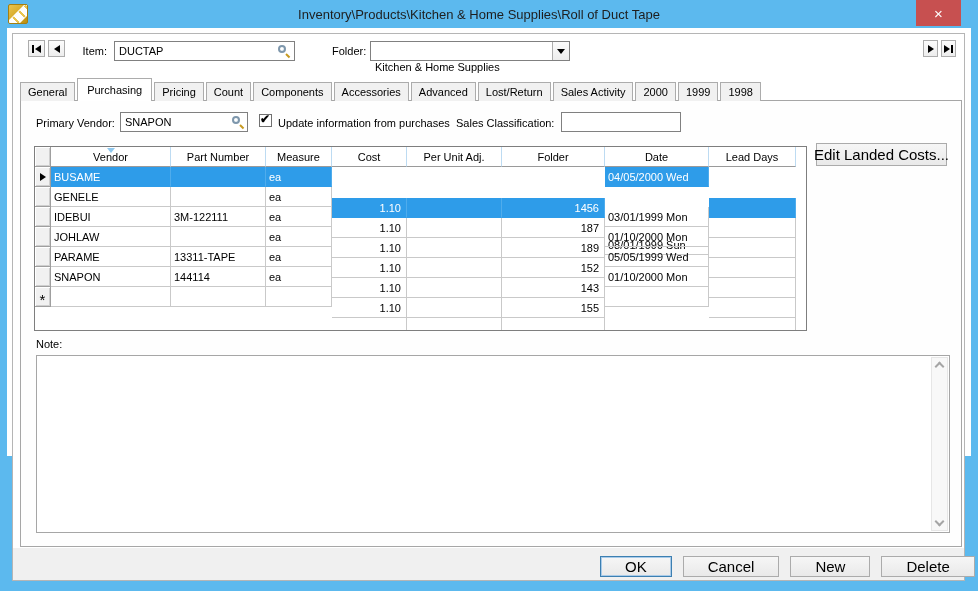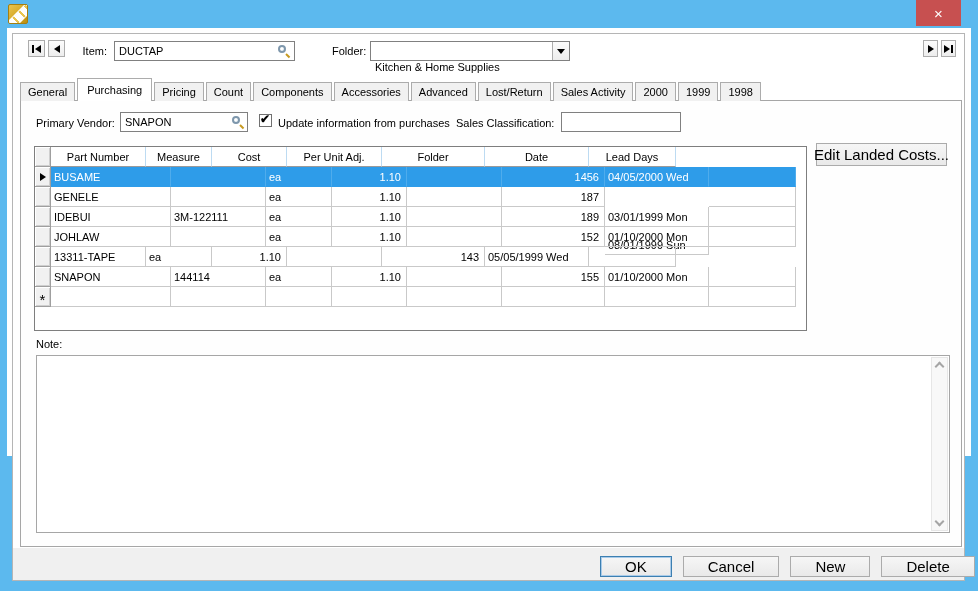--- a/index.html
+++ b/index.html
@@ -106,21 +106,21 @@
     white-space:nowrap; overflow:hidden;
   }
   .sort-arrow {
     position:absolute; top:1px; left:50%; margin-left:-4px; width:0; height:0;
     border-left:4px solid transparent; border-right:4px solid transparent; border-top:5px solid #8FC8EE;
   }
   .g-cell {
     height:20px; border-right:1px solid #C9C9C9; border-bottom:1px solid #C9C9C9;
     display:flex; align-items:center; white-space:nowrap; overflow:hidden; padding:0 3px;
   }
-  .g-cell.r { justify-content:flex-end; padding-right:5px; }
+  .g-cell.r { justify-content:flex-end; padding-right:5px;margin-top:31px; }
   .g-row.selected .g-cell { background:#2E9CE9; color:#fff; border-right-color:#4FACEC; border-bottom-color:#2E9CE9; }
   .row-pointer { width:0; height:0; border-top:4px solid transparent; border-bottom:4px solid transparent; border-left:6px solid #000; }
   .new-row-mark { font-size:15px; line-height:8px; padding-top:6px; }
 
   
   .btn {
     background:linear-gradient(#F6F6F6,#E9E9E9); border:1px solid #ABABAB;
     display:flex; align-items:center; justify-content:center; white-space:nowrap;
     font-size:15px; cursor:default;
   }
@@ -146,20 +146,21 @@
   .footer-buttons .btn { min-width:62px; height:21px; padding:0 24px; }
   .footer-buttons .btn .menu-arrow { width:0; height:0; border-left:4px solid transparent; border-right:4px solid transparent; border-top:4px solid #000; margin-left:7px; }
 </style>
 </head>
 <body>
 
 <div class="win" style="background: rgb(92, 185, 238);">
 
   <div class="titlebar">
     <div class="app-icon"></div>
+    <div class="win-title">Inventory\Products\Kitchen &amp; Home Supplies\Roll of Duct Tape</div>
     <div class="close-btn" style="background: rgb(199, 80, 80);">
       <span>×</span>
     </div>
   </div>
 
   <div class="content">
     <div class="outer-frame"></div>
 
     <div class="nav-btn" style="left:21px;">
       <span class="vbar"></span>
@@ -219,20 +220,21 @@
       <span class="check">✔</span>
     </div>
     <span class="lbl" style="left:271px; top:89px; z-index:5;">Update information from purchases</span>
 
     <span class="lbl" style="left:449px; top:89px; z-index:5;">Sales Classification:</span>
     <input class="txtbox plain" style="left: 554px; top: 84px; width: 120px; z-index: 5;" value="">
 
     <div class="grid">
       <div class="g-row">
         <div class="g-selcell"></div>
+      <div class="g-hcell" style="flex: 0 0 120px;">Vendor<span class="sort-arrow"></span></div>
           <div class="g-hcell" style="flex: 0 0 95px;">Part Number</div>
           <div class="g-hcell" style="flex: 0 0 66px;">Measure</div>
           <div class="g-hcell" style="flex: 0 0 75px;">Cost</div>
           <div class="g-hcell" style="flex: 0 0 95px;">Per Unit Adj.</div>
           <div class="g-hcell" style="flex: 0 0 103px;">Folder</div>
           <div class="g-hcell" style="flex: 0 0 104px;">Date</div>
           <div class="g-hcell" style="flex: 0 0 87px;">Lead Days</div>
         </div>
       <div>
           <div class="g-row selected">
@@ -276,20 +278,21 @@
             <div class="g-cell" style="flex: 0 0 95px;"></div>
             <div class="g-cell" style="flex: 0 0 66px;">ea</div>
             <div class="g-cell r" style="flex: 0 0 75px;">1.10</div>
             <div class="g-cell r" style="flex: 0 0 95px;"></div>
             <div class="g-cell r" style="flex: 0 0 103px;">152</div>
             <div class="g-cell" style="flex: 0 0 104px;">01/10/2000 Mon</div>
             <div class="g-cell r" style="flex: 0 0 87px;"></div>
           </div>
           <div class="g-row">
             <div class="g-selcell"></div>
+            <div class="g-cell" style="flex: 0 0 120px;">PARAME</div>
             <div class="g-cell" style="flex: 0 0 95px;">13311-TAPE</div>
             <div class="g-cell" style="flex: 0 0 66px;">ea</div>
             <div class="g-cell r" style="flex: 0 0 75px;">1.10</div>
             <div class="g-cell r" style="flex: 0 0 95px;"></div>
             <div class="g-cell r" style="flex: 0 0 103px;">143</div>
             <div class="g-cell" style="flex: 0 0 104px;">05/05/1999 Wed</div>
             <div class="g-cell r" style="flex: 0 0 87px;"></div>
           </div>
           <div class="g-row">
             <div class="g-selcell"></div>

